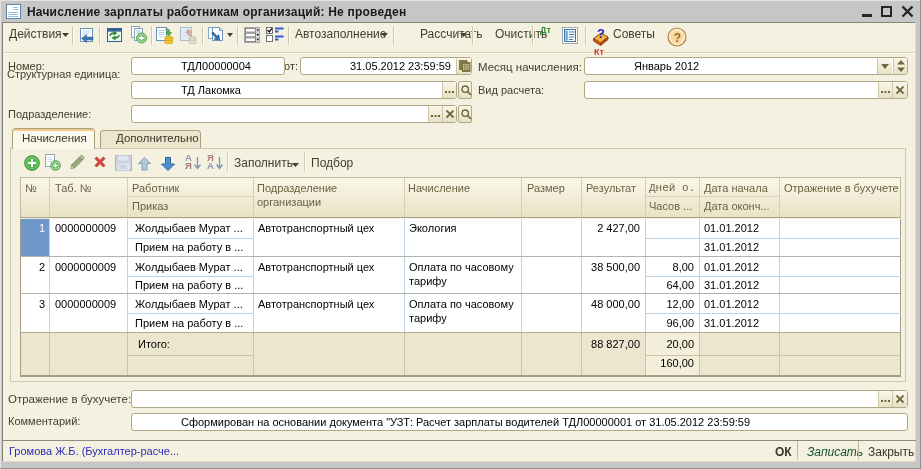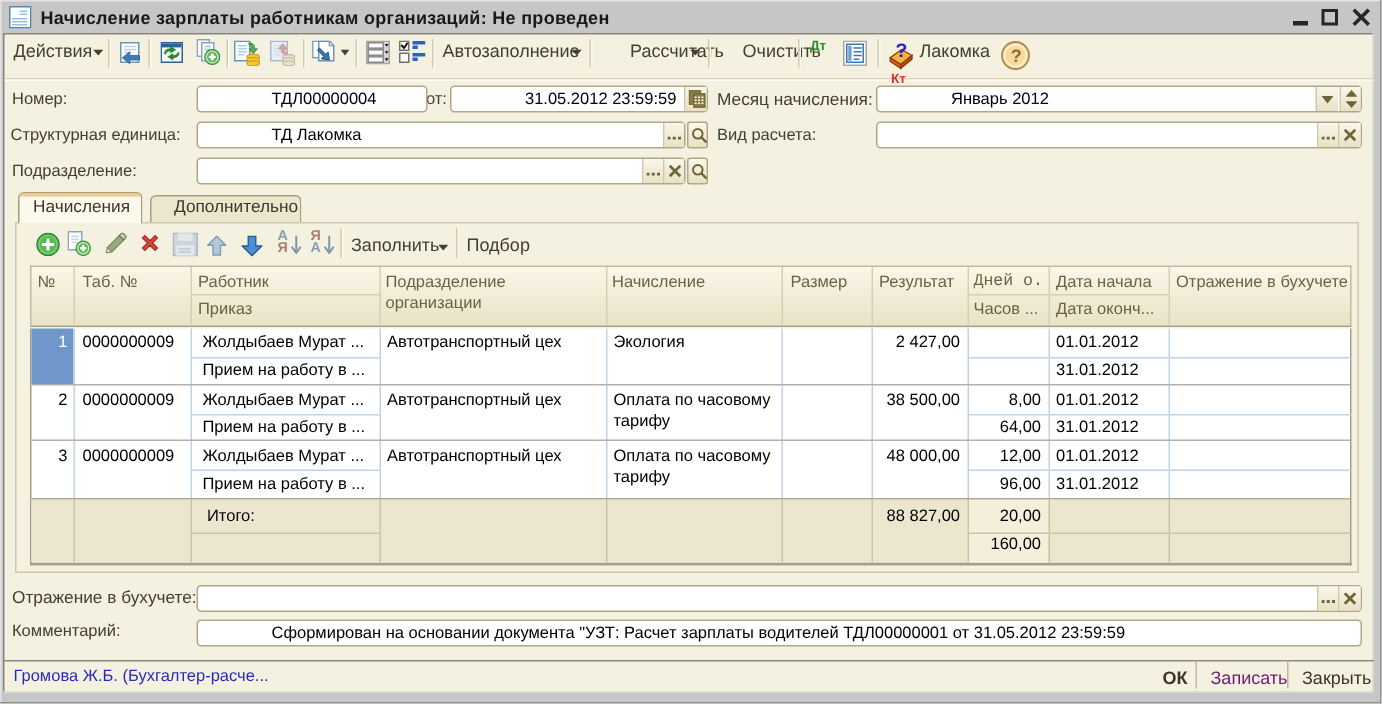--- a/index.html
+++ b/index.html
@@ -129,28 +129,28 @@
 <rect x="3.5" y="3.5" width="2.2" height="10" fill="#6aa0cc"></rect>
 <path d="M7 5 h5.5 M7 7.5 h5.5 M7 10 h5.5 M7 12.5 h4" stroke="#3a78b0" stroke-width="1.1"></path>
 </svg>
 <div class="sep" style="left:585px;top:26px;height:19px;"></div>
 <svg class="a" style="left:591px;top:26px;" width="21" height="21">
 <path d="M2.5 12.5 L10 7 L17 11 L9.5 17 z" fill="#f0b43c" stroke="#8a3c08" stroke-width="0.9"></path>
 <path d="M2.5 12.5 L9.5 17 L9.5 19.5 L2.5 15 z" fill="#e06018" stroke="#8a3c08" stroke-width="0.9"></path>
 <path d="M17 11 L9.5 17 L9.5 19.5 L17 13.5 z" fill="#c84a10" stroke="#8a3c08" stroke-width="0.9"></path>
 <text x="6" y="12" font-size="13" font-weight="bold" fill="#2020d0">?</text>
 </svg>
-<div class="tbtxt" style="left:613px;top:27px;">Лакомка</div>
+<div class="tbtxt" style="left:613px;top:27px;">Советы</div>
 <svg class="a" style="left:667px;top:27px;" width="20" height="20">
 <circle cx="10" cy="10" r="9" fill="#f8d89c" stroke="#b08848" stroke-width="1.2"></circle>
 <circle cx="10" cy="10" r="7.2" fill="none" stroke="#fdf2da" stroke-width="1.4" opacity="0.8"></circle>
 <text x="6.8" y="14.5" font-size="12" font-weight="bold" fill="#8a6a34">?</text>
 </svg>
 <div class="lbl" style="left:8px;top:60px;">Номер:</div>
-<div class="lbl" style="left:7px;top:84px;">Структурная единица:</div>
+<div class="lbl" style="left:7px;top:68px;">Структурная единица:</div>
 <div class="lbl" style="left:8px;top:108px;">Подразделение:</div>
 <div class="lbl" style="left:478px;top:61px;font-size:11.5px;">Месяц начисления:</div>
 <div class="lbl" style="left:478px;top:84px;">Вид расчета:</div>
 <div class="lbl" style="left:284px;top:60px;">от:</div>
 <div class="fld" style="left:131px;top:57px;width:154px;height:18px;">
     <div class="tx">ТДЛ00000004</div>
   </div>
 <div class="fld" style="left:300px;top:57px;width:172px;height:18px;">
     <div class="tx">31.05.2012 23:59:59</div>
   </div>
@@ -404,14 +404,14 @@
     </svg>
   </div>
 <div class="lbl" style="left:8px;top:415px;">Комментарий:</div>
 <div class="fld" style="left:131px;top:413px;width:777px;height:18px;">
     <div class="tx">Сформирован на основании документа "УЗТ: Расчет зарплаты водителей ТДЛ00000001 от 31.05.2012 23:59:59</div>
   </div>
 <div class="a" style="left:2px;top:440px;width:914px;height:1px;background:#8c8c80;"></div>
 <div class="a" style="left:9px;top:445px;font-size:11px;color:#2a2ab8;">Громова Ж.Б. (Бухгалтер-расче...</div>
 <div class="a" style="left:775px;top:445px;font-size:12px;font-weight:bold;color:#3a3525;">ОК</div>
 <div class="a" style="left:797px;top:441px;width:1px;height:18px;background:#c0b99c;"></div>
-<div class="a" style="left:807px;top:445px;font-size:12px;color:#701a75;">Записать</div>
+<div class="a" style="left:807px;top:445px;font-size:12px;color:#14532d;font-style:italic;">Записать</div>
 <div class="a" style="left:858px;top:441px;width:1px;height:18px;background:#c0b99c;"></div>
 <div class="a" style="left:868px;top:445px;font-size:12px;color:#3a3525;">Закрыть</div>
 </body></html>

